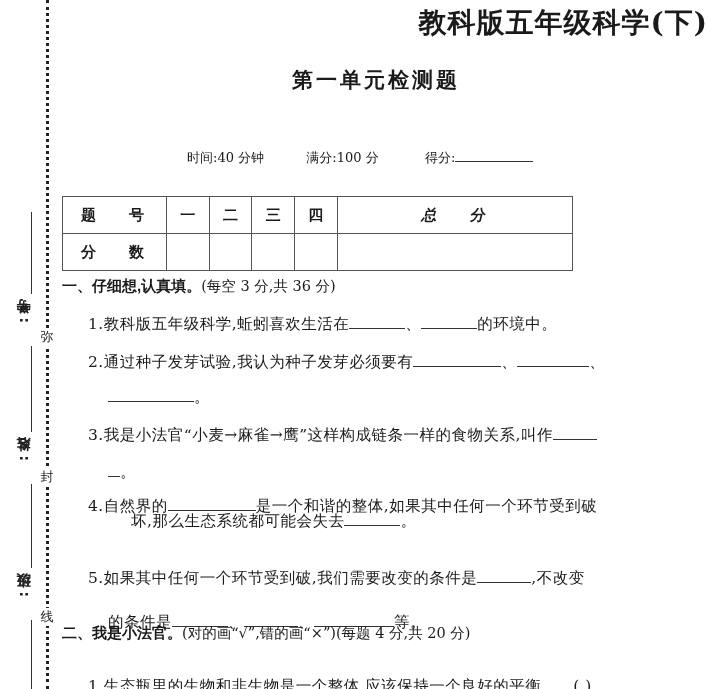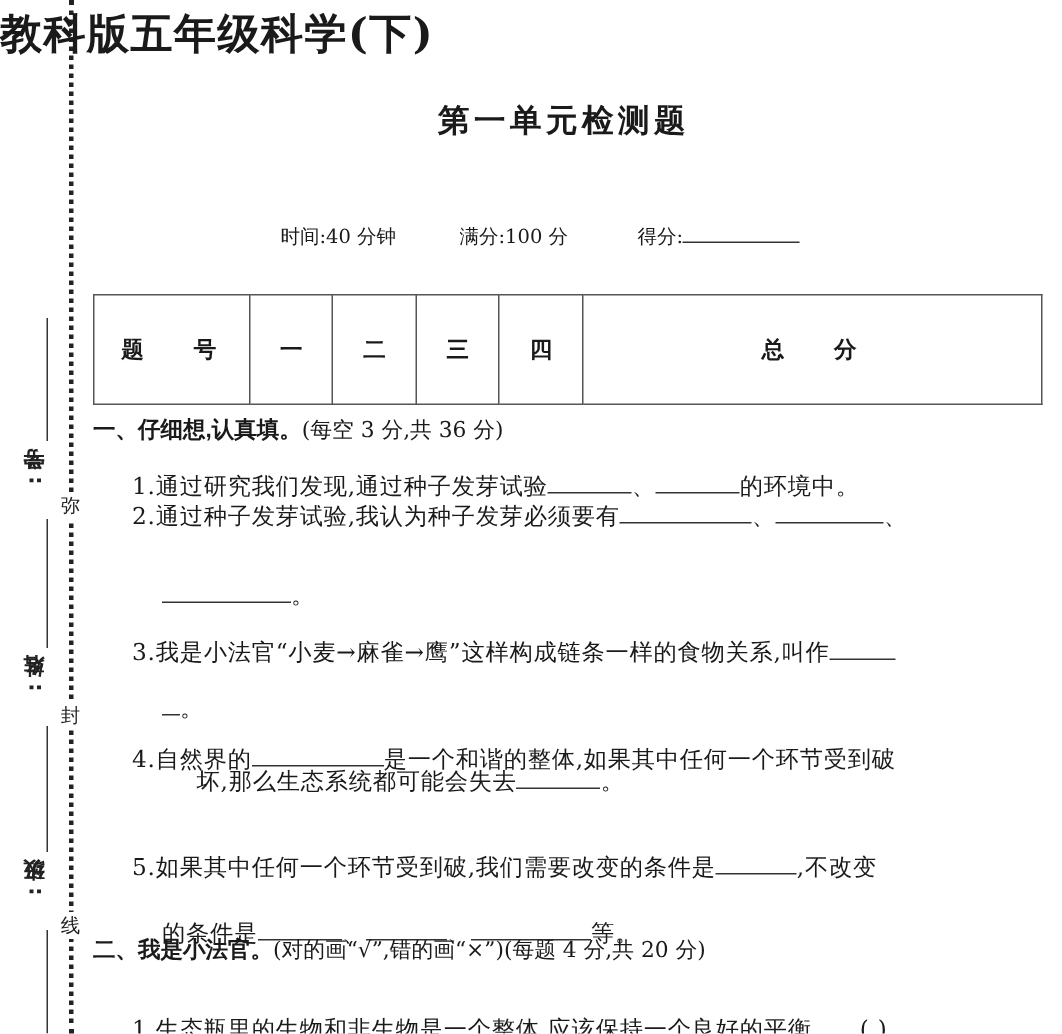--- a/index.html
+++ b/index.html
@@ -19,34 +19,34 @@
     letter-spacing: 1px; color: #222; background: #fff; text-align: center;
   }
   .side-line {
     position: absolute; left: 31px; width: 0; border-left: 1.5px solid #333;
   }
   .seal-char {
     position: absolute; left: 39px; width: 16px; text-align: center;
     font-family: "DejaVu Sans", sans-serif; font-size: 13px; background: #fff; color: #222;
   }
   .title {
-    position: absolute; left: 0; width: 708px; top: 4px; text-align: left;
+    position: absolute; left: 0; width: 708px; top: 4px; text-align: right;
     font-size: 28px; font-weight: bold; letter-spacing: 1px;
   }
   .subtitle {
     position: absolute; left: 0; width: 752px; top: 66px; text-align: center;
     font-family: "DejaVu Sans", sans-serif; font-size: 21px; font-weight: bold; letter-spacing: 3px;
   }
   .meta {
     position: absolute; top: 149px; left: 187px; font-size: 13px; white-space: nowrap;
   }
   .meta span { display: inline-block; }
   .meta .score-blank { display: inline-block; width: 78px; border-bottom: 1px solid #333; height: 12px; vertical-align: baseline; }
   table.score {
-    position: absolute; left: 62px; top: 196px; width: 633px; height: 74px;
+    position: absolute; left: 62px; top: 196px; width: 511px; height: 74px;
     border-collapse: collapse; font-family: "DejaVu Sans", sans-serif; font-size: 15px; font-weight: bold;
   }
   table.score td { border: 1px solid #555; text-align: center; padding: 0; height: 36px; }
   table.score td.first { width: 93px; letter-spacing: 14px; padding-left: 10px; }
   .section {
     position: absolute; left: 62px; font-size: 14.5px; white-space: nowrap;
   }
   .section .sec-title { font-family: Liberation Sans, sans-serif; font-weight: bold; font-size: 15px; }
   .q {
     position: absolute; font-size: 15.5px; white-space: nowrap; letter-spacing: 0.5px;
@@ -81,34 +81,42 @@
 </div>
 
 <table class="score">
   <tbody>
       <tr>
     <td class="first">题 号</td>
     <td>一</td>
     <td>二</td>
     <td>三</td>
     <td>四</td>
-    <td style="letter-spacing:14px;padding-left:10px;">总 分</td>
+    <td style="letter-spacing:14px;padding-left:10px;font-style:italic;">总 分</td>
+  </tr>
+  <tr>
+    <td class="first">分 数</td>
+    <td></td>
+    <td></td>
+    <td></td>
+    <td></td>
+    <td></td>
   </tr>
 </tbody>
   </table>
 
 <div class="section" style="top:277px;">
   <span class="sec-title">一、仔细想,认真填。</span><span>(每空 3 分,共 36 分)</span>
 </div>
 
 <div class="q" style="left:88px;top:314px;">
-  <span>1.</span><span>通过研究我们发现,通过种子发芽试验</span><span class="blank" style="width:56px"></span><span>、</span><span class="blank" style="width:56px"></span><span>的环境中。</span>
+  <span>1.</span><span>教科版五年级科学,蚯蚓喜欢生活在</span><span class="blank" style="width:56px"></span><span>、</span><span class="blank" style="width:56px"></span><span>的环境中。</span>
 </div>
 
-<div class="q" style="left:88px;top:334px;">
+<div class="q" style="left:88px;top:352px;">
   <span>2.</span><span>通过种子发芽试验,我认为种子发芽必须要有</span><span class="blank" style="width:88px"></span><span>、</span><span class="blank" style="width:72px"></span><span>、</span>
 </div>
 <div class="q" style="left:108px;top:387px;">
   <span class="blank" style="width:86px"></span><span>。</span>
 </div>
 
 <div class="q" style="left:88px;top:425px;">
   <span>3.</span><span>我是小法官“小麦→麻雀→鹰”这样构成链条一样的食物关系,叫作</span><span class="blank" style="width:44px"></span>
 </div>
 <div class="q" style="left:108px;top:462px;">

